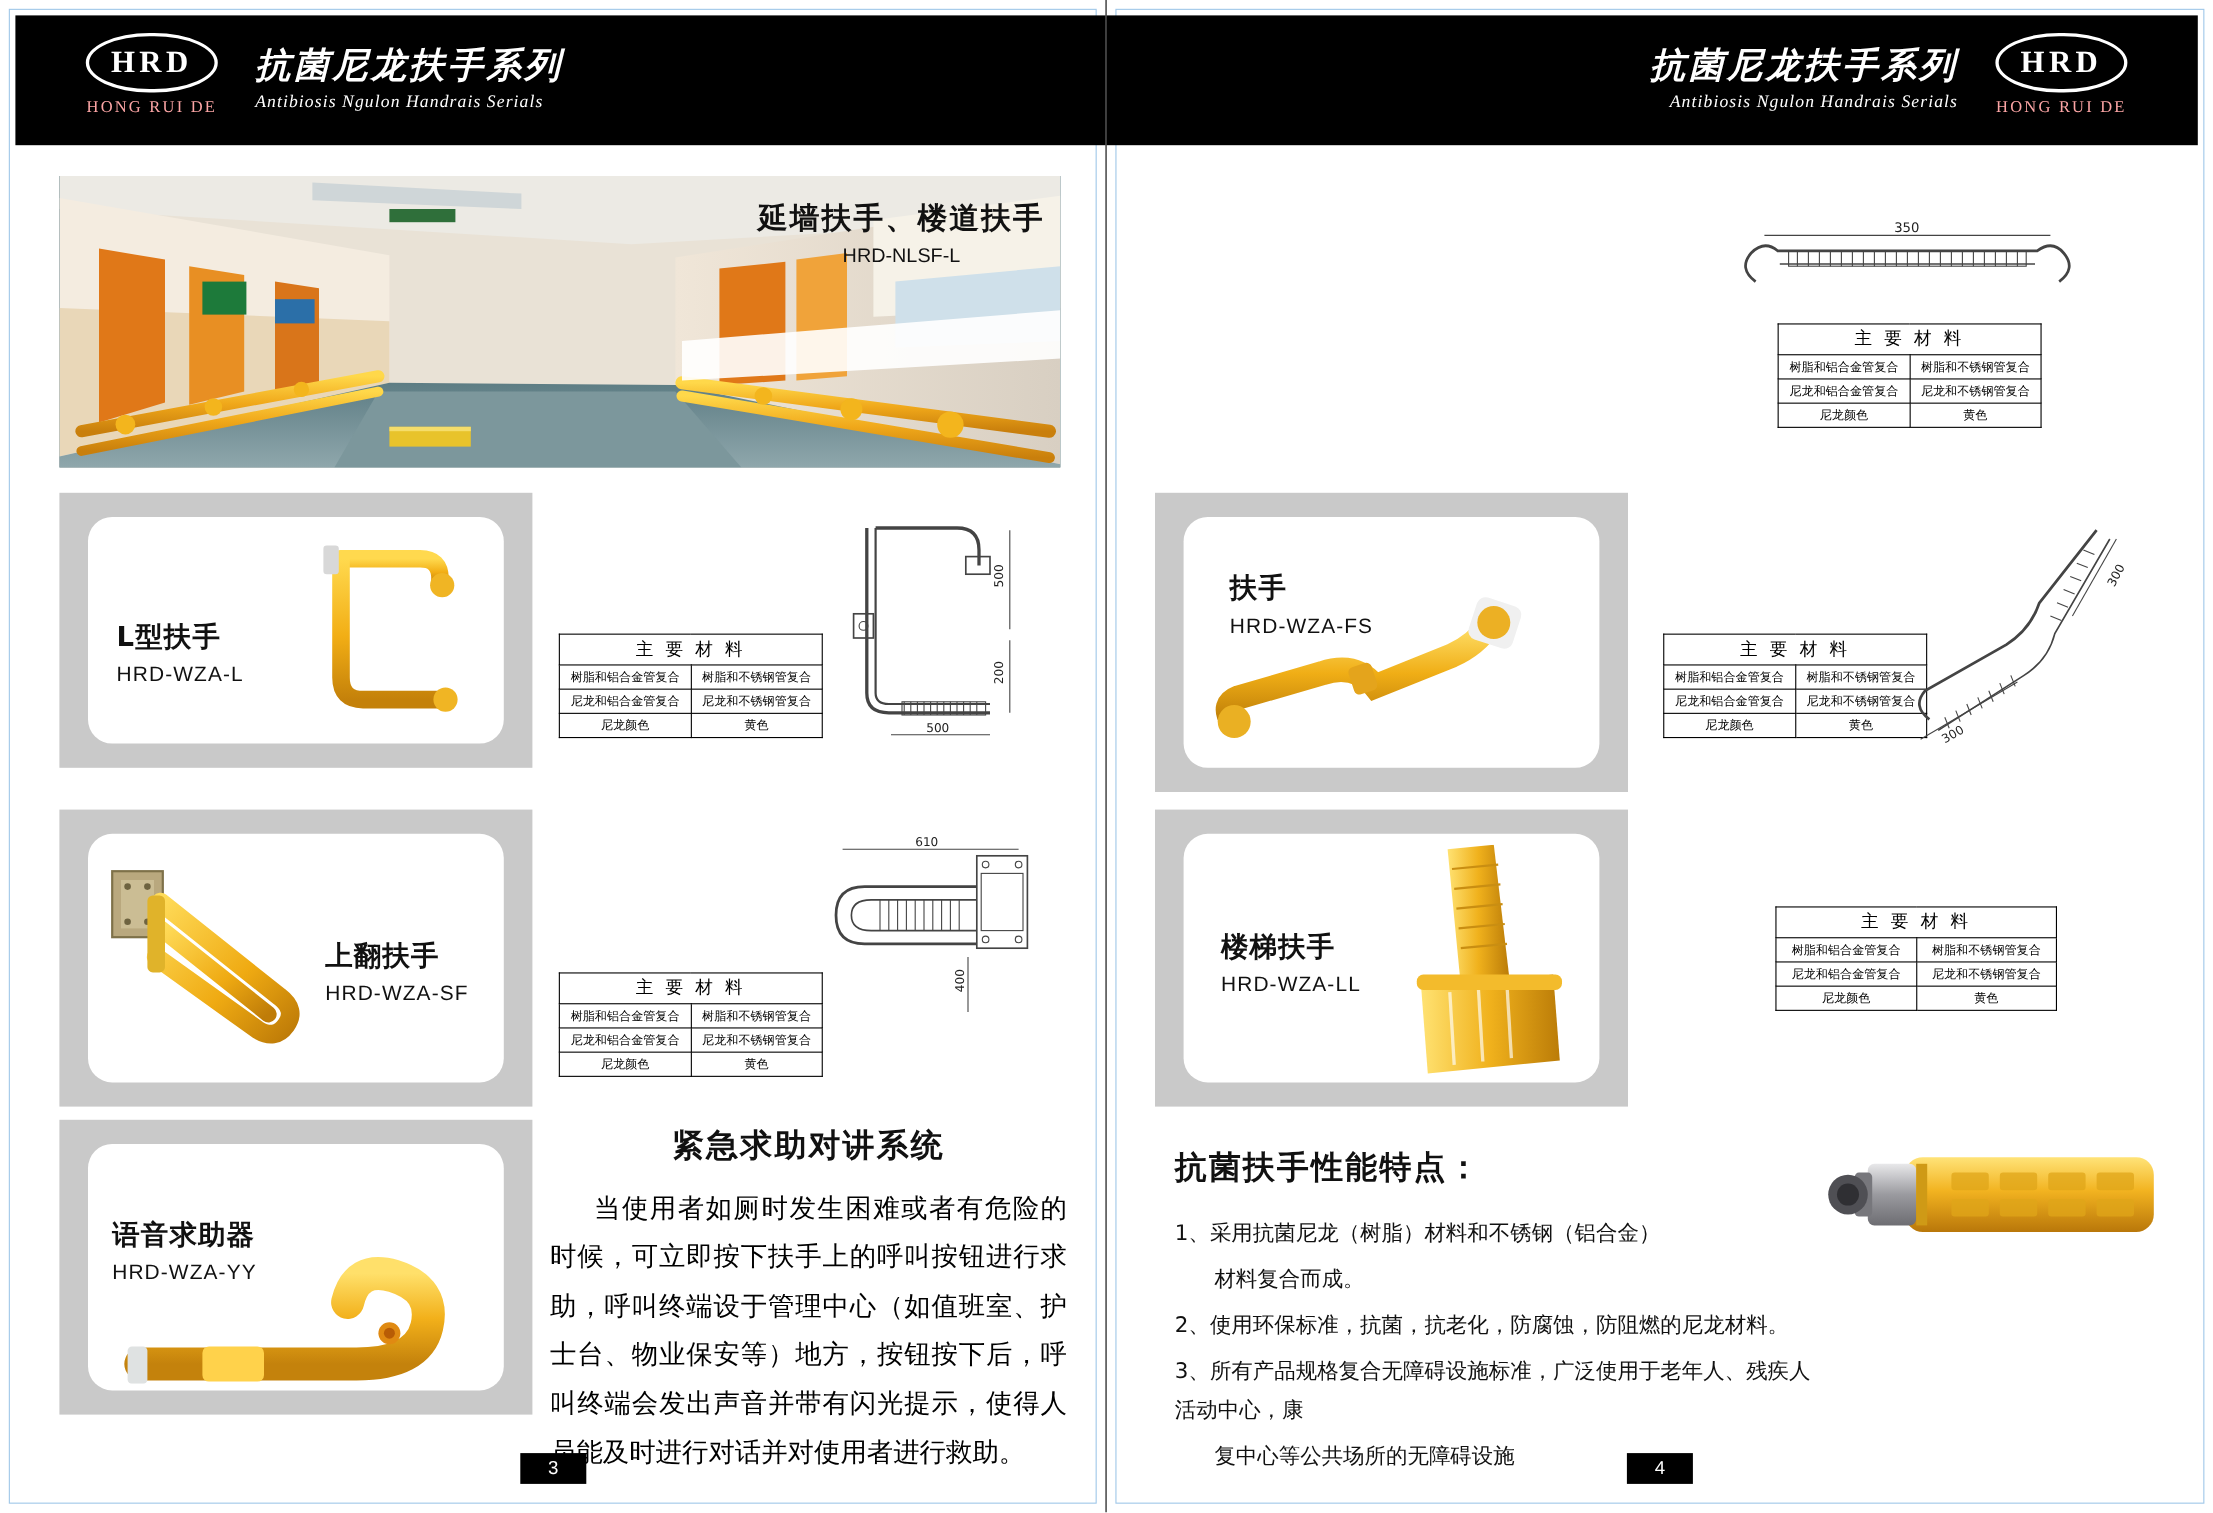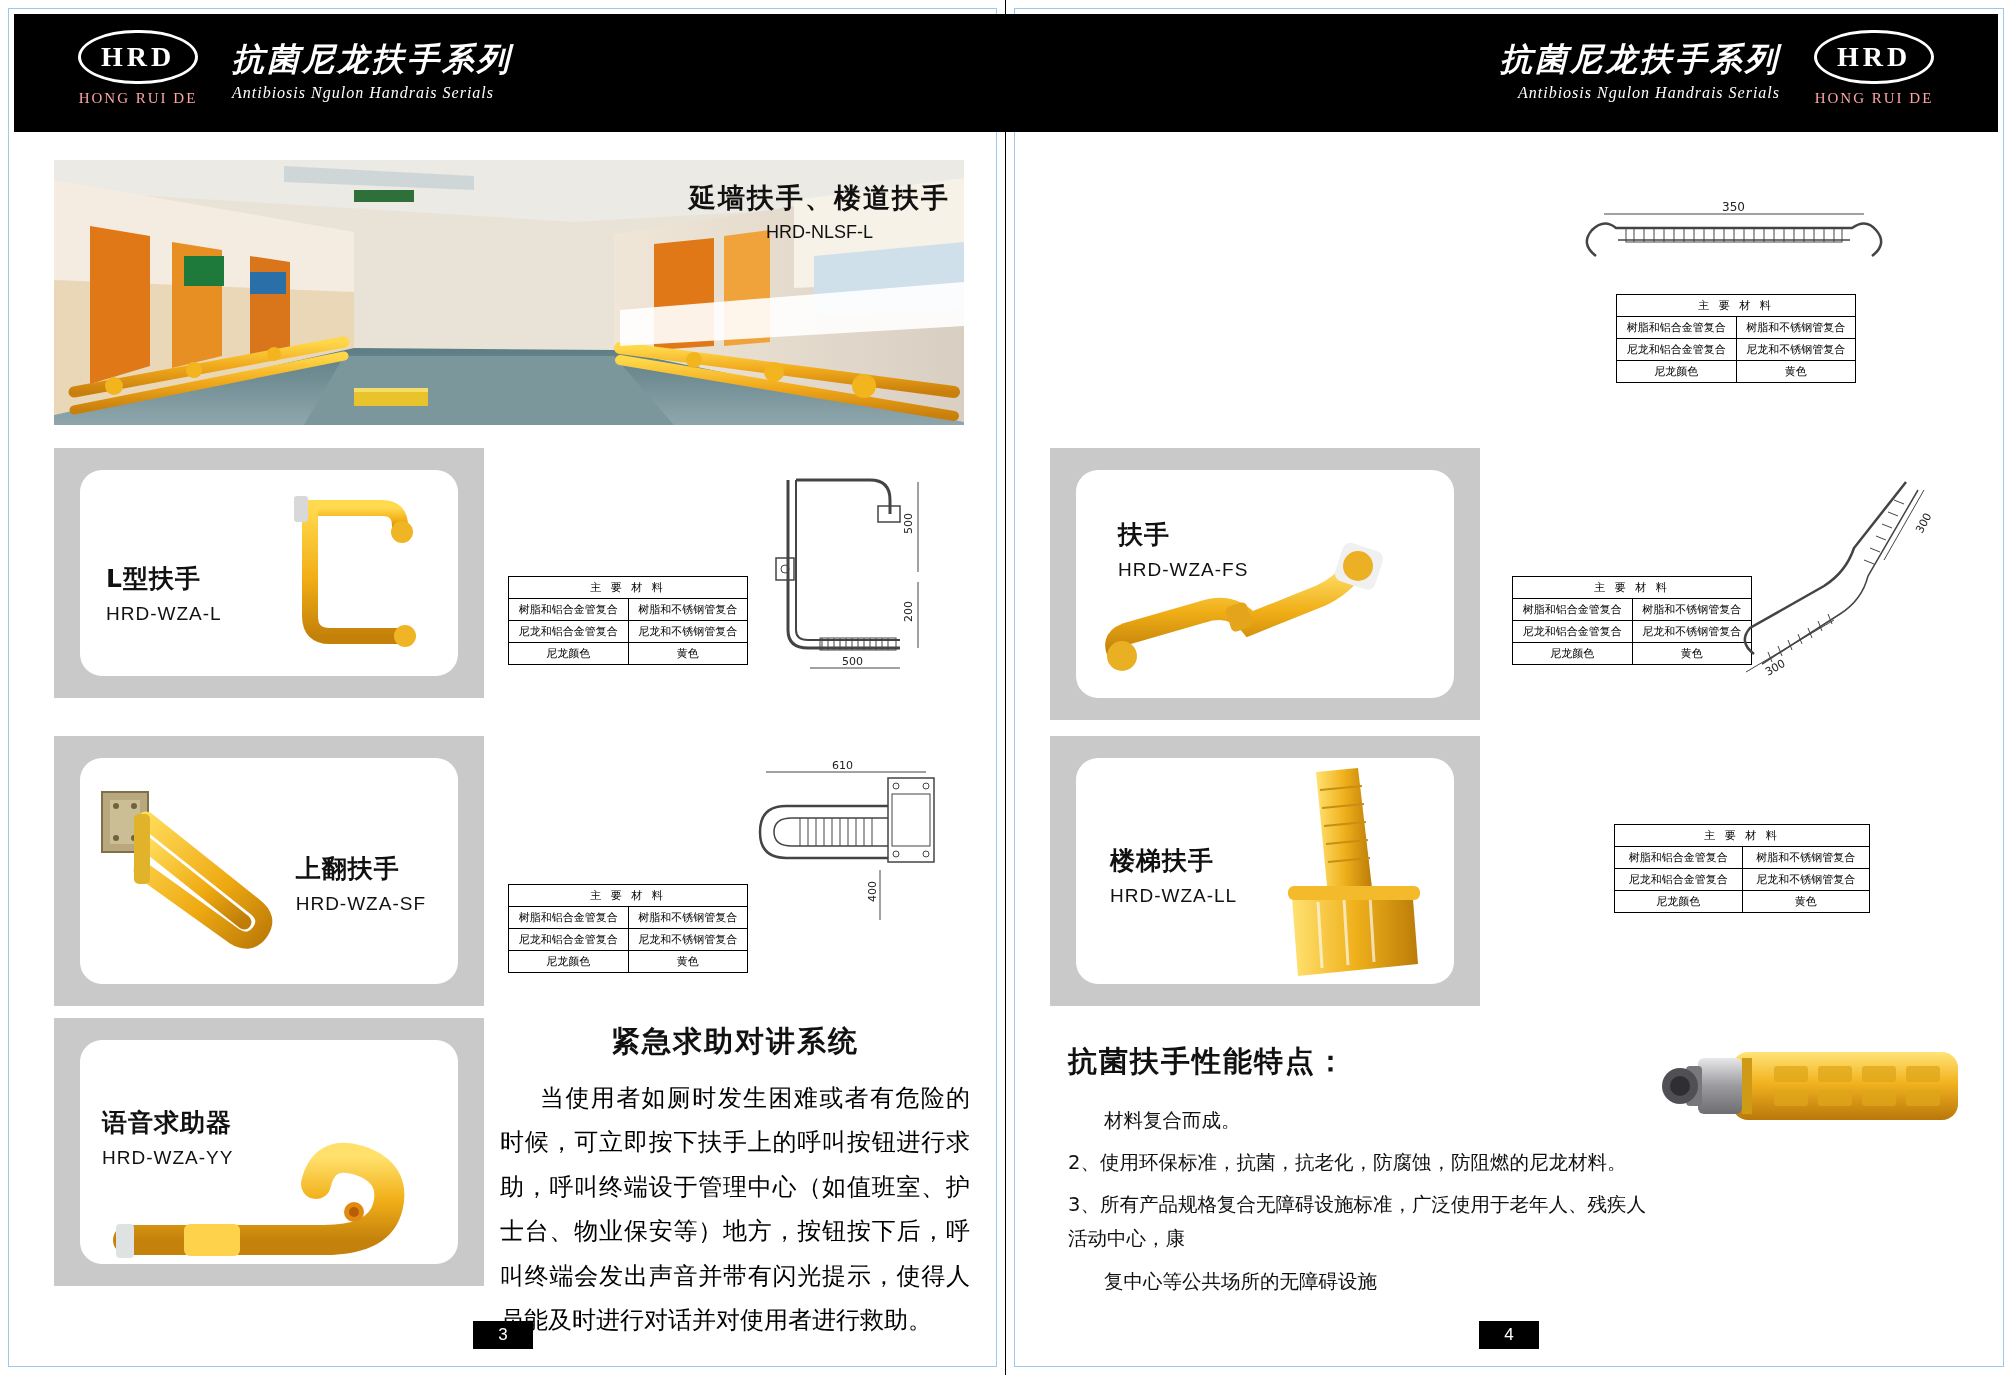--- a/index.html
+++ b/index.html
@@ -30,21 +30,21 @@
 
   
   .panel{position:absolute;background:#c9c9c9;box-sizing:border-box;}
   .whitecard{position:absolute;background:#fff;border-radius:22px;box-sizing:border-box;}
   .prod-title{font-size:25px;font-weight:bold;color:#111;letter-spacing:1px;}
   .prod-code{font-size:19px;color:#111;letter-spacing:1px;margin-top:8px;font-family:"Liberation Sans",sans-serif;}
 
   
   .mtable{border-collapse:collapse;font-size:11px;color:#000;background:#fff;}
   .mtable td{border:1px solid #000;padding:3px 5px;text-align:center;white-space:nowrap;font-family:"DejaVu Sans",sans-serif;}
-  .mtable td.hd{letter-spacing:3px;font-size:11px;}
+  .mtable td.hd{letter-spacing:3px;font-size:16px;}
 
   
   .photo{position:absolute;overflow:hidden;}
   .banner-label{position:absolute;right:14px;top:20px;text-align:center;color:#111;}
   .banner-cn{font-size:27px;font-weight:bold;letter-spacing:2px;}
   .banner-code{font-size:18px;margin-top:6px;font-family:"Liberation Sans",sans-serif;}
 
   
   .h-black{font-size:29px;font-weight:bold;color:#111;letter-spacing:2px;}
   .body-cn{font-size:24px;line-height:1.85;color:#000000;text-align:justify;}
@@ -519,20 +519,21 @@
               <td>尼龙颜色</td>
               <td>黄色</td>
             </tr>
       </tbody>
         </table>
     </div>
 
     <div style="position:absolute;left:62px;top:1042px;width:590px;">
       <div class="h-black" style="margin-bottom:22px;">抗菌扶手性能特点：</div>
       <div class="feat-list">
+        <div class="li">1、采用抗菌尼龙（树脂）材料和不锈钢（铝合金）</div>
         <div class="li li2">材料复合而成。</div>
         <div class="li">2、使用环保标准，抗菌，抗老化，防腐蚀，防阻燃的尼龙材料。</div>
         <div class="li">3、所有产品规格复合无障碍设施标准，广泛使用于老年人、残疾人活动中心，康</div>
         <div class="li li2">复中心等公共场所的无障碍设施</div>
       </div>
     </div>
 
     <svg style="position:absolute;left:640px;top:1028px;" width="320" height="120" viewBox="0 0 320 120">
       <defs>
         <linearGradient id="y7" x1="0" y1="0" x2="0" y2="1">

